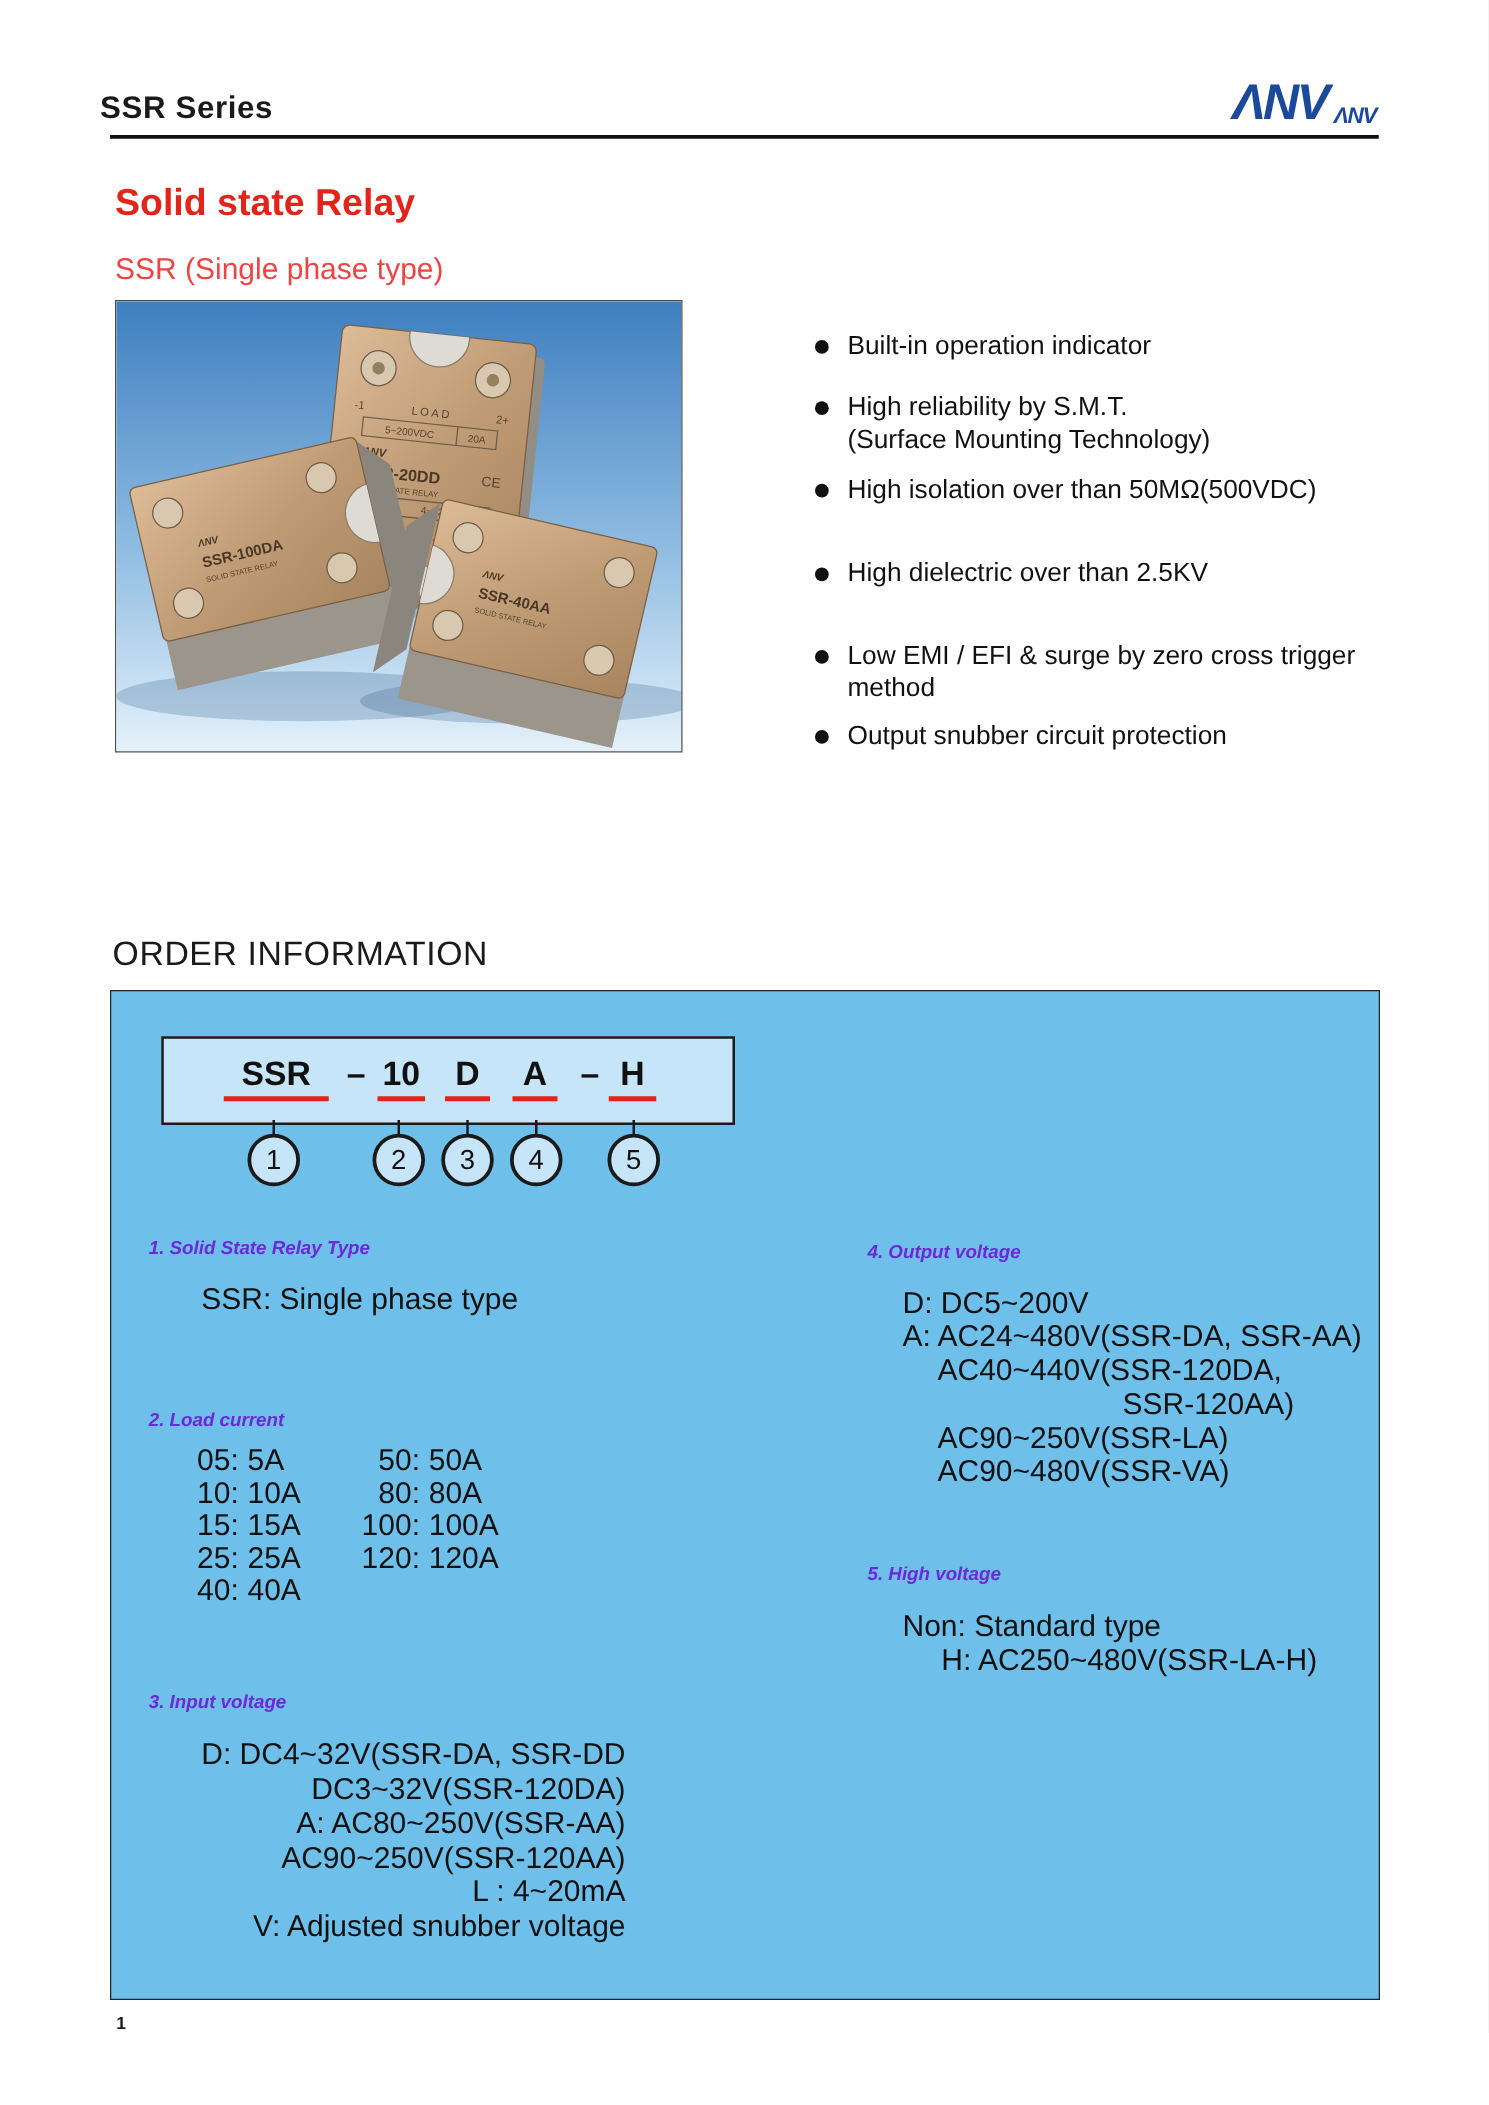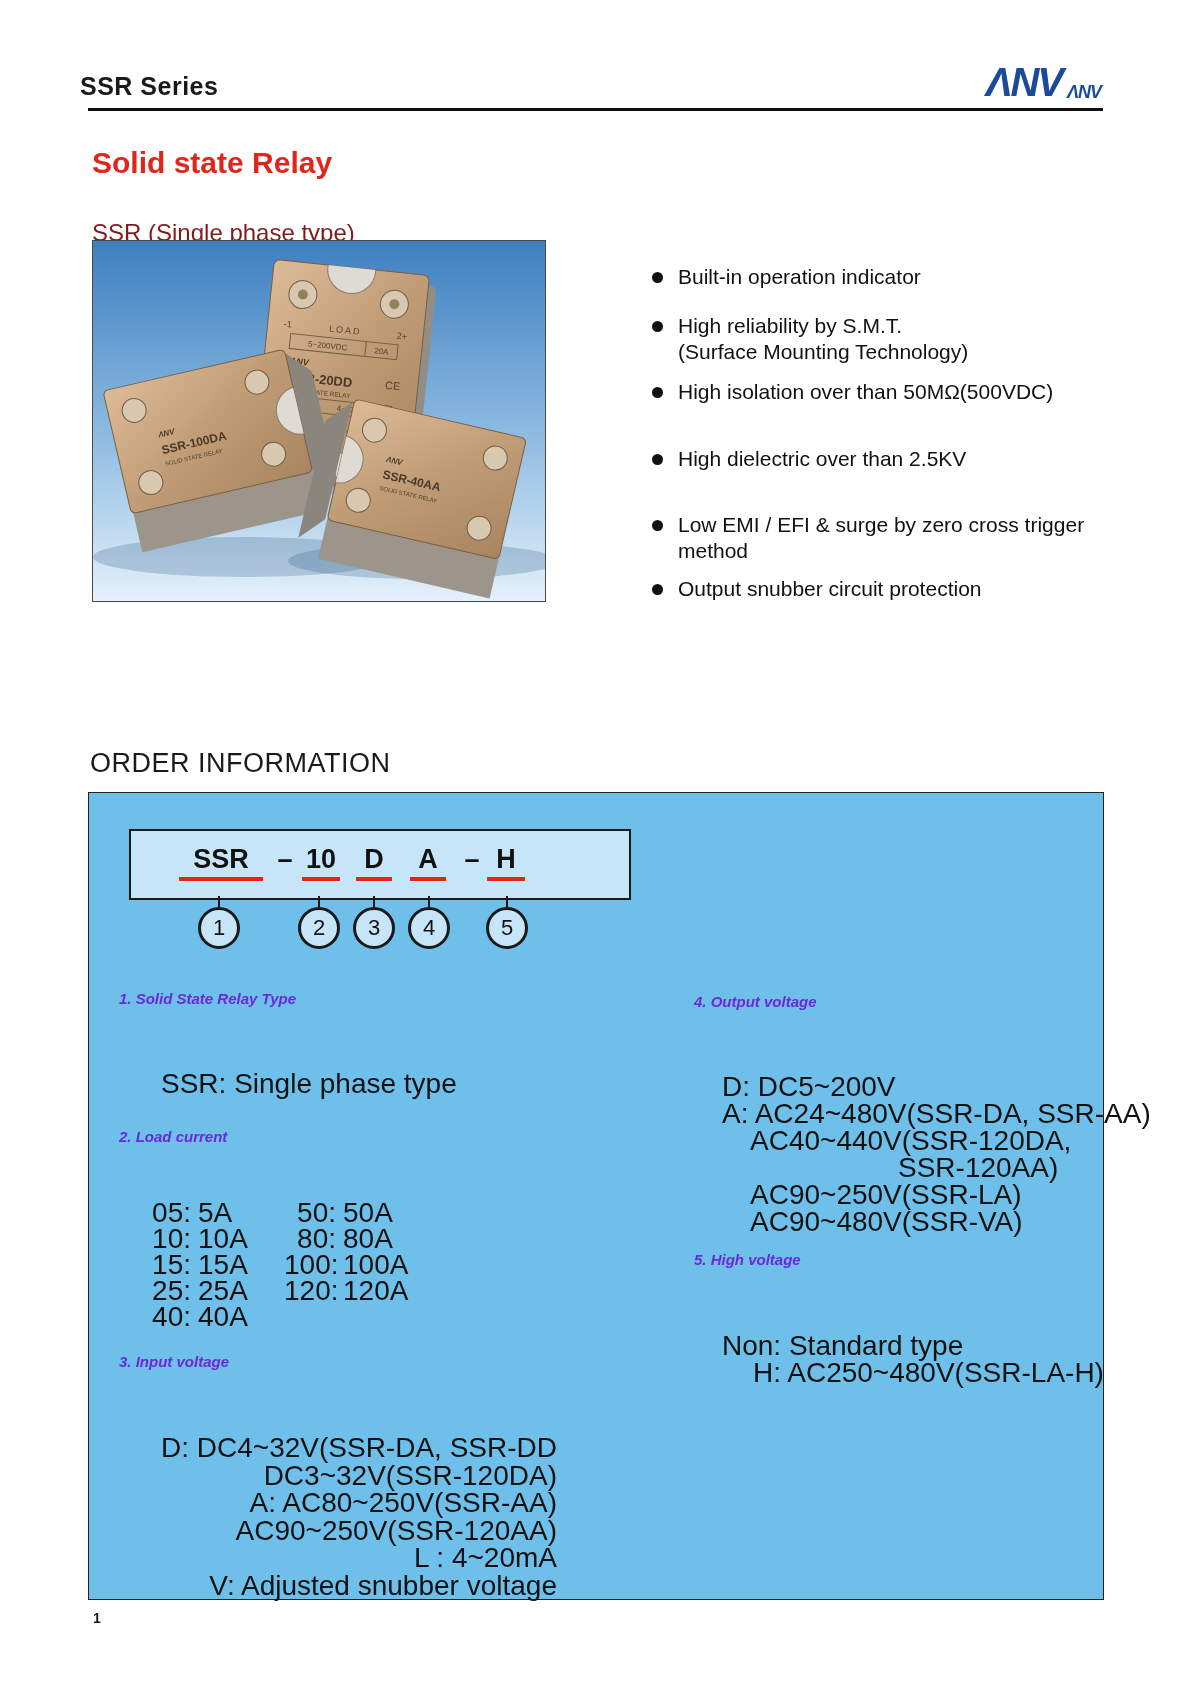--- a/index.html
+++ b/index.html
@@ -9,47 +9,47 @@
   
   .header-title{position:absolute;left:80px;top:72px;font-size:25px;font-weight:bold;letter-spacing:.5px;}
   .logo{position:absolute;right:90px;top:62px;display:flex;align-items:flex-end;color:#1B4A9B;
         font-style:italic;font-weight:bold;line-height:1;}
   .logo-main{font-size:40px;letter-spacing:-2px;}
   .logo-sub{font-size:18px;margin-left:5px;margin-bottom:1px;letter-spacing:-1px;}
   .header-rule{position:absolute;left:88px;top:108px;width:1015px;height:3px;background:#111;}
 
   
   .intro-heading{position:absolute;left:92px;top:146px;font-size:30px;font-weight:bold;color:#E2251B;}
-  .intro-sub{position:absolute;left:92px;top:202px;font-size:24px;color:#7f1d1d;margin-top:17px;}
+  .intro-sub{position:absolute;left:92px;top:202px;font-size:24px;color:#ef4444;}
 
   
   .image-box{position:absolute;left:92px;top:240px;width:452px;height:360px;border:1px solid #4a4a4a;}
   .image-box svg{display:block;}
 
   
   .feature{position:absolute;left:652px;display:flex;white-space:nowrap;}
   .bullet{flex:none;width:11px;height:11px;border-radius:50%;background:#111;margin-top:8px;}
   .feature-text{margin-left:15px;font-size:21px;line-height:26px;color:#111;}
   .feature-text span{display:block;}
 
   
   .order-heading{position:absolute;left:90px;top:748px;font-size:27px;font-weight:normal;letter-spacing:.5px;}
   .order-box{position:absolute;left:88px;top:792px;width:1014px;height:806px;background:#6EC0EA;border:1px solid #222;}
 
-  .code-box{position:absolute;left:40px;top:36px;width:455px;height:67px;background:#C7E5F8;border:2px solid #1a1a1a;padding-left:43px;}
+  .code-box{position:absolute;left:40px;top:36px;width:455px;height:67px;background:#C7E5F8;border:2px solid #1a1a1a;}
   .code-part{position:absolute;top:12px;transform:translateX(-50%);font-size:27px;font-weight:600;
              color:#111;text-align:center;line-height:1.2;}
   .code-part.u{border-bottom:4px solid #E2251B;padding-bottom:2px;}
   .connector{position:absolute;width:2px;height:12px;background:#1a1a1a;top:103px;}
   .circle{position:absolute;top:114px;width:36px;height:36px;border:3px solid #1a1a1a;border-radius:50%;
           background:#C7E5F8;display:flex;align-items:center;justify-content:center;
           font-size:22px;color:#111;box-sizing:content-box;}
 
   .sec-title{position:absolute;font-size:15px;font-weight:bold;color:#6d28d9;white-space:nowrap;font-style:italic;}
-  .sec-body{position:absolute;font-size:28px;color:#111;white-space:nowrap;line-height:27px;margin-top:44px;}
+  .sec-body{position:absolute;font-size:24px;color:#111;white-space:nowrap;line-height:27px;}
   .lc-row{display:flex;height:26px;align-items:baseline;}
   .lc-k1{width:42px;text-align:right;}
   .lc-v1{width:86px;margin-left:7px;}
   .lc-k2{width:52px;text-align:right;}
   .lc-v2{margin-left:7px;}
   .ln{display:block;}
   .ind1{margin-left:28px;}
   .ind2{margin-left:176px;}
   .ind3{margin-left:31px;}
   .lh275 .ln{line-height:27.5px;text-align:right;}

